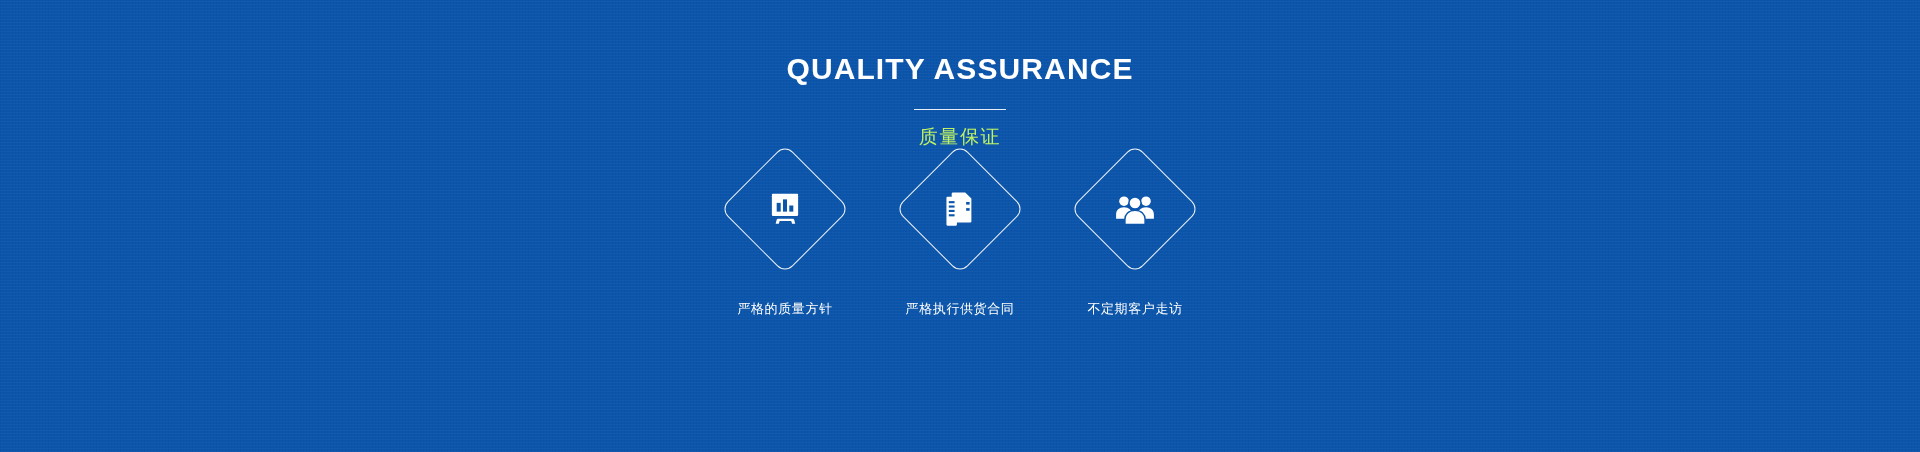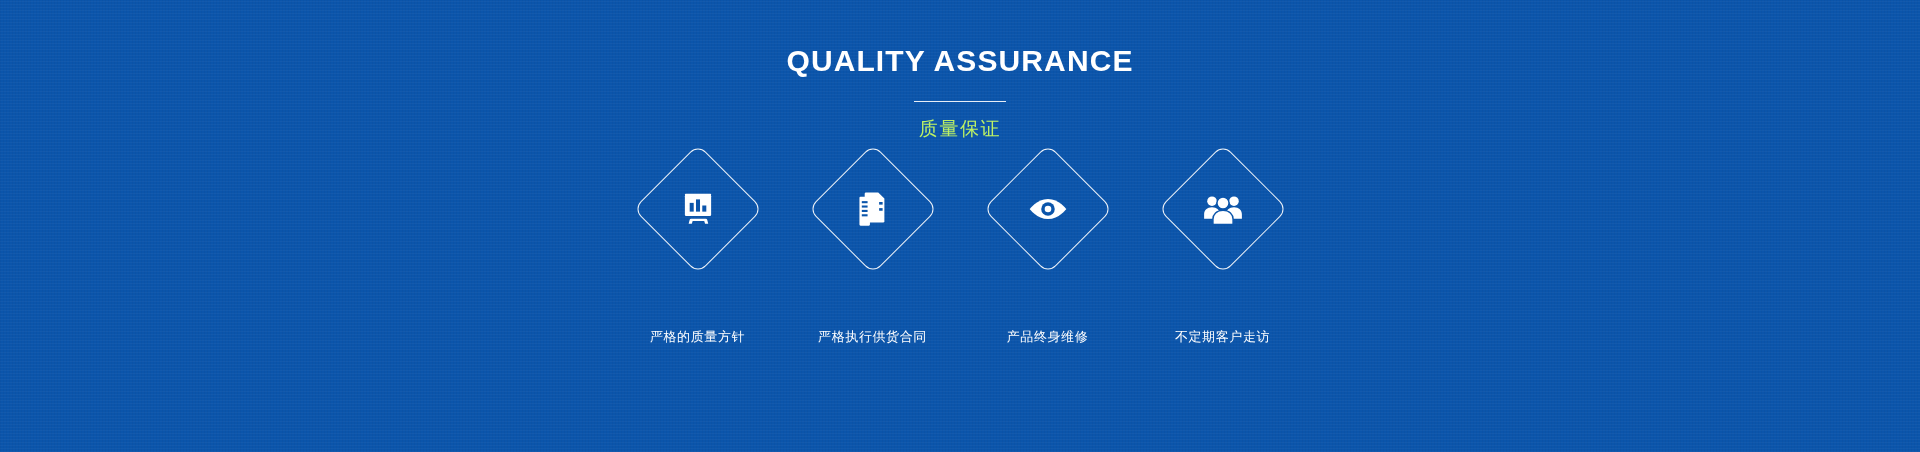--- a/index.html
+++ b/index.html
@@ -20,21 +20,21 @@
       repeating-linear-gradient(90deg, rgba(0,0,0,0.030) 0px, rgba(0,0,0,0.030) 1px, transparent 1px, transparent 3px);
     pointer-events:none;
   }
   #banner {
     position:relative;
     width:1920px; height:452px;
     display:flex; flex-direction:column; align-items:center;
   }
   
   #heading-block {
-    position:absolute; left:0; right:0; top:4px;
+    position:absolute; left:0; right:0; top:12px;
     display:flex; flex-direction:column; align-items:center;
   }
   #page-title {
     margin-top:42px;
     color:#ffffff;
     font-size:30px;
     font-weight:bold;
     letter-spacing:1.1px;
     line-height:1;
     text-align:center;
@@ -61,21 +61,20 @@
     display:flex;
     justify-content:center;
     align-items:flex-start;
     gap:48px;
   }
   .feature-item {
     width:127px;
     display:flex;
     flex-direction:column;
     align-items:center;
-    gap:28px;
   }
   .diamond-frame {
     width:92px; height:92px;
     border:1px solid rgba(255,255,255,0.92);
     border-radius:11px;
     transform:rotate(45deg);
     display:flex;
     align-items:center;
     justify-content:center;
     margin-top:8px;
@@ -140,32 +139,20 @@
             <rect x="11.2" y="25" width="6.6" height="2.4" fill="#0b55ab"></rect>
             <rect x="11.2" y="30" width="6.6" height="2.4" fill="#0b55ab"></rect>
             <rect x="31" y="16" width="4" height="3" fill="#0b55ab"></rect>
             <rect x="31" y="23" width="4" height="3" fill="#0b55ab"></rect>
           </svg>
         </div>
       </div>
       <div class="feature-label">严格执行供货合同</div>
     </div>
 
-    <div class="feature-item">
-      <div class="diamond-frame">
-        <div class="diamond-inner">
-          <svg width="44" height="44" viewBox="0 0 48 48" fill="#ffffff">
-            <path d="M24 13 C12 13 4 24 4 24 s8 11 20 11 s20 -11 20 -11 s-8 -11 -20 -11 z"></path>
-            <circle cx="24" cy="24" r="7.4" fill="#0b55ab"></circle>
-            <circle cx="24" cy="24" r="3.6" fill="#ffffff"></circle>
-          </svg>
-        </div>
-      </div>
-      <div class="feature-label">产品终身维修</div>
-    </div>
 
     <div class="feature-item">
       <div class="diamond-frame">
         <div class="diamond-inner">
           <svg width="44" height="44" viewBox="0 0 48 48" fill="#ffffff">
             <circle cx="12" cy="15.5" r="5.2"></circle>
             <path d="M12 22 c-5.4 0 -8.6 3.3 -8.6 7.6 v5 h17.2 v-5 c0 -4.3 -3.2 -7.6 -8.6 -7.6 z"></path>
             <circle cx="36" cy="15.5" r="5.2"></circle>
             <path d="M36 22 c-5.4 0 -8.6 3.3 -8.6 7.6 v5 h17.2 v-5 c0 -4.3 -3.2 -7.6 -8.6 -7.6 z"></path>
             <circle cx="24" cy="17.5" r="6.6" stroke="#0b55ab" stroke-width="1.6"></circle>

